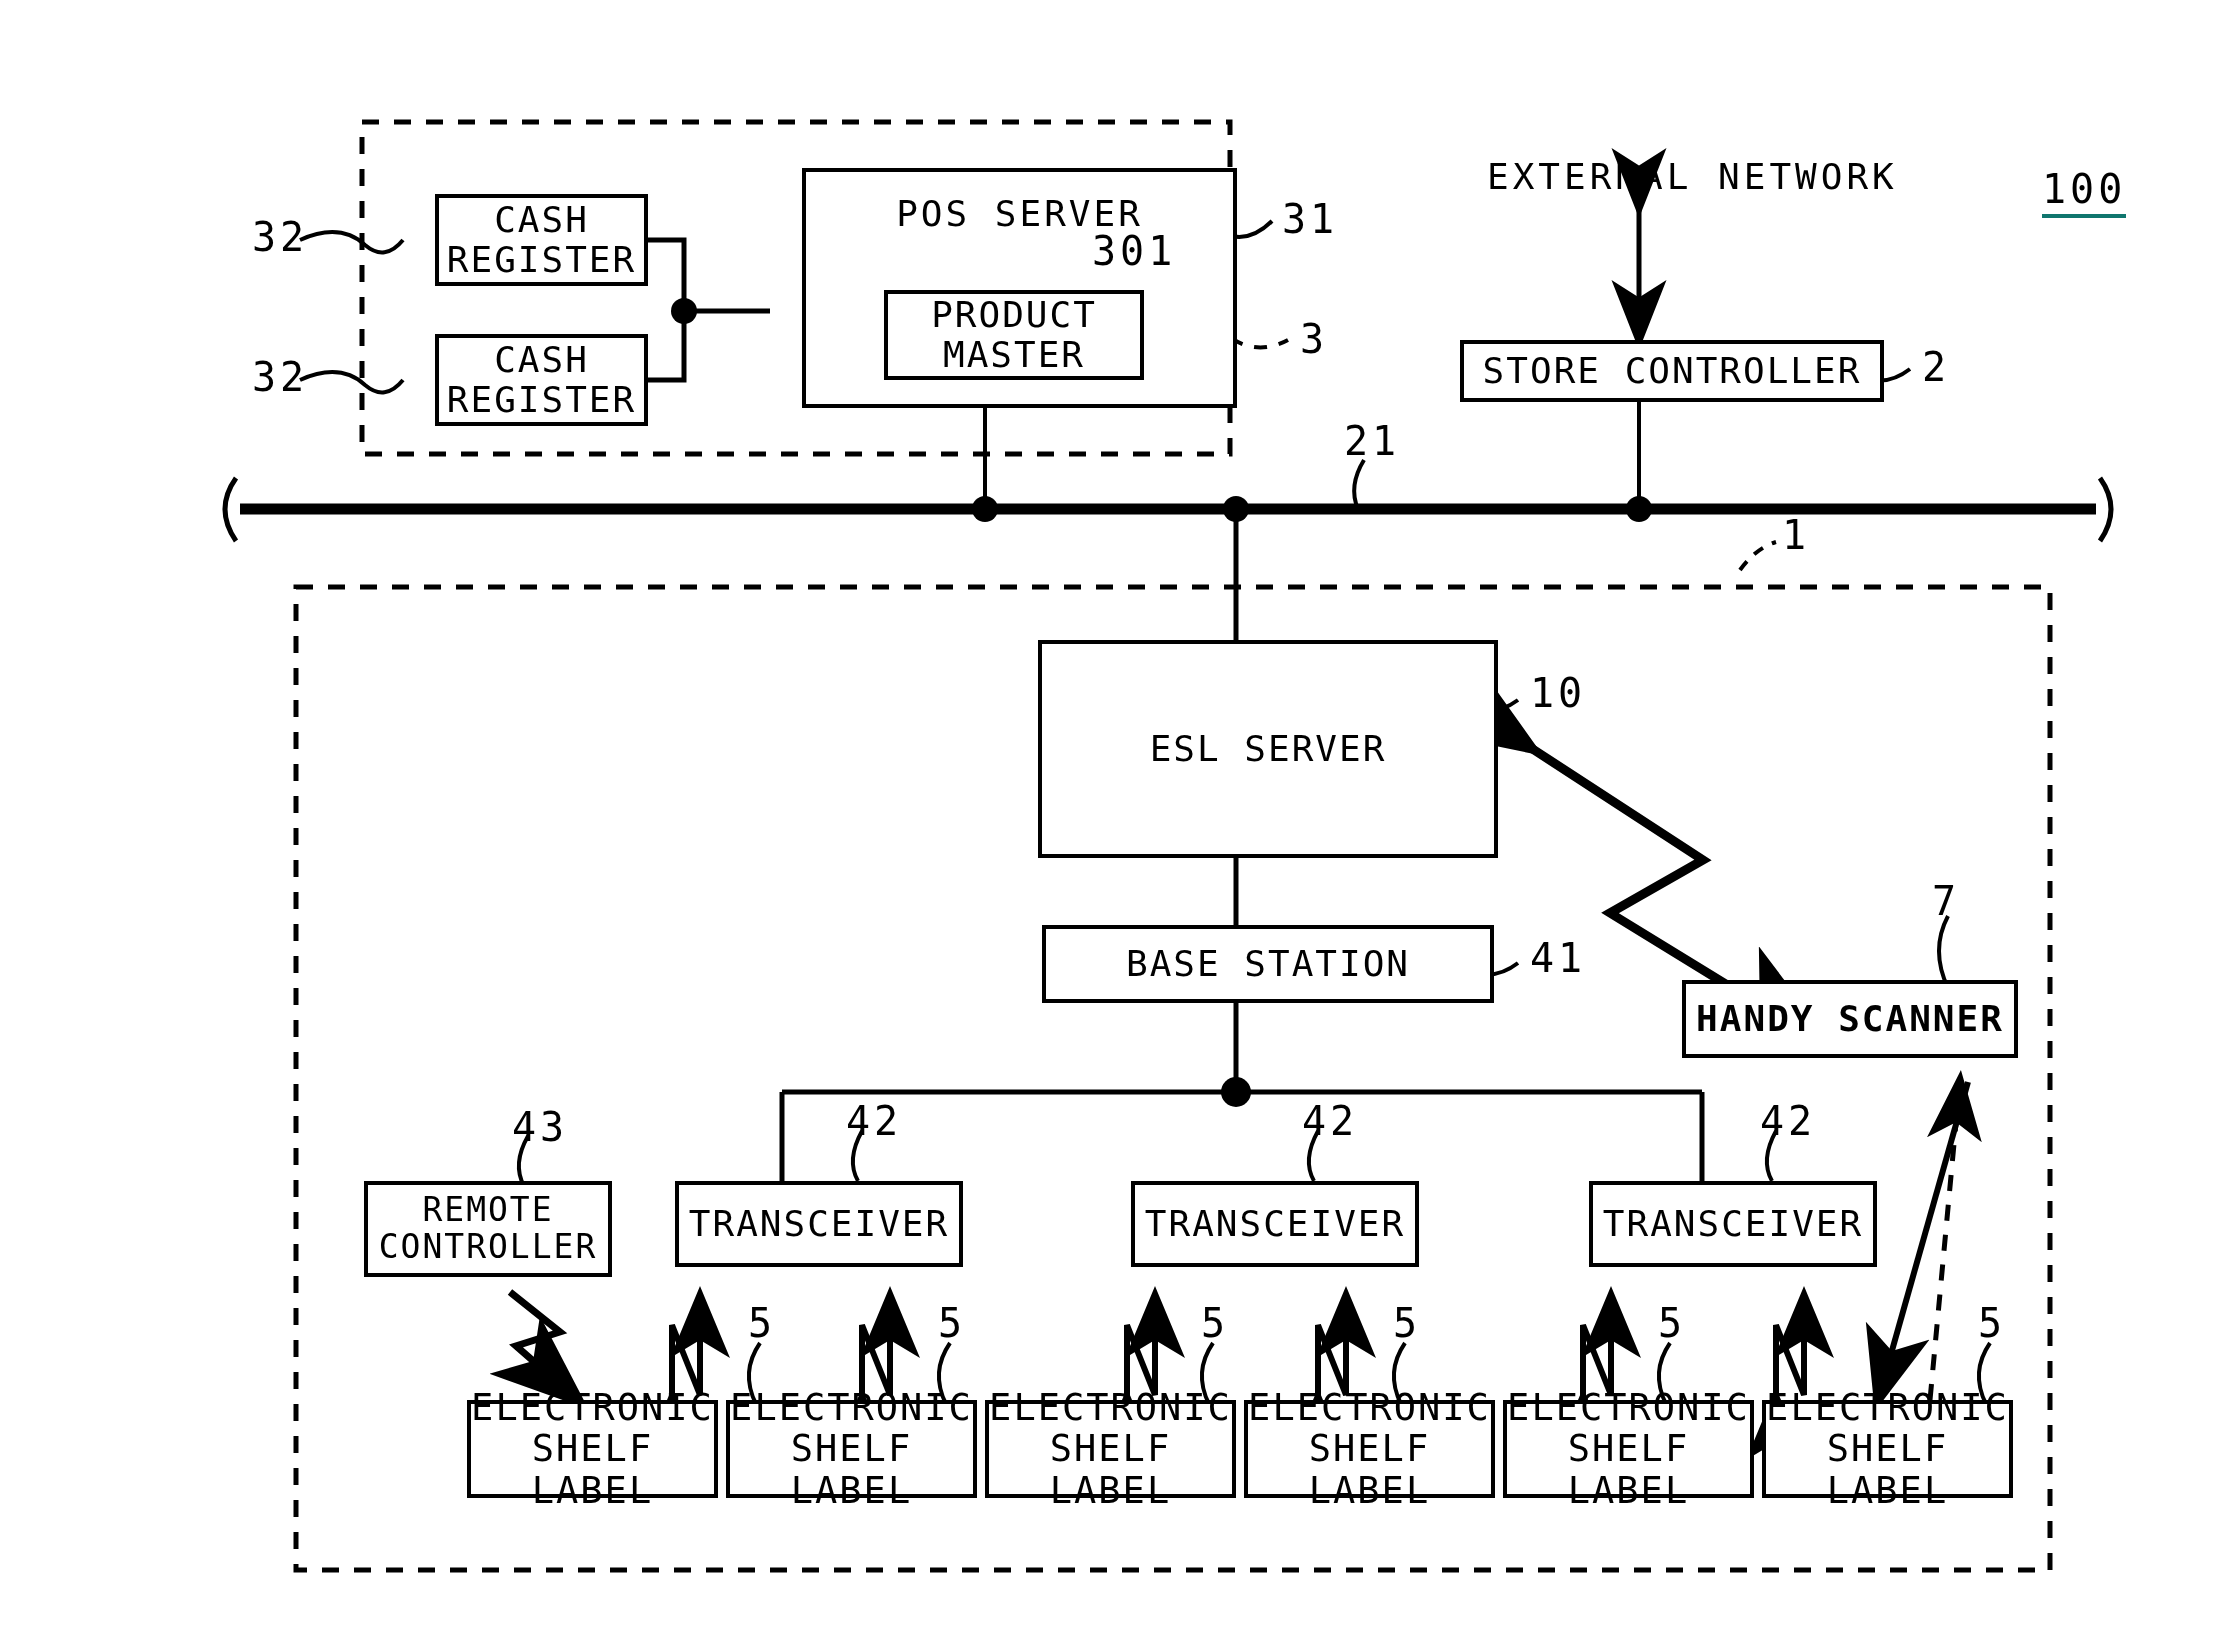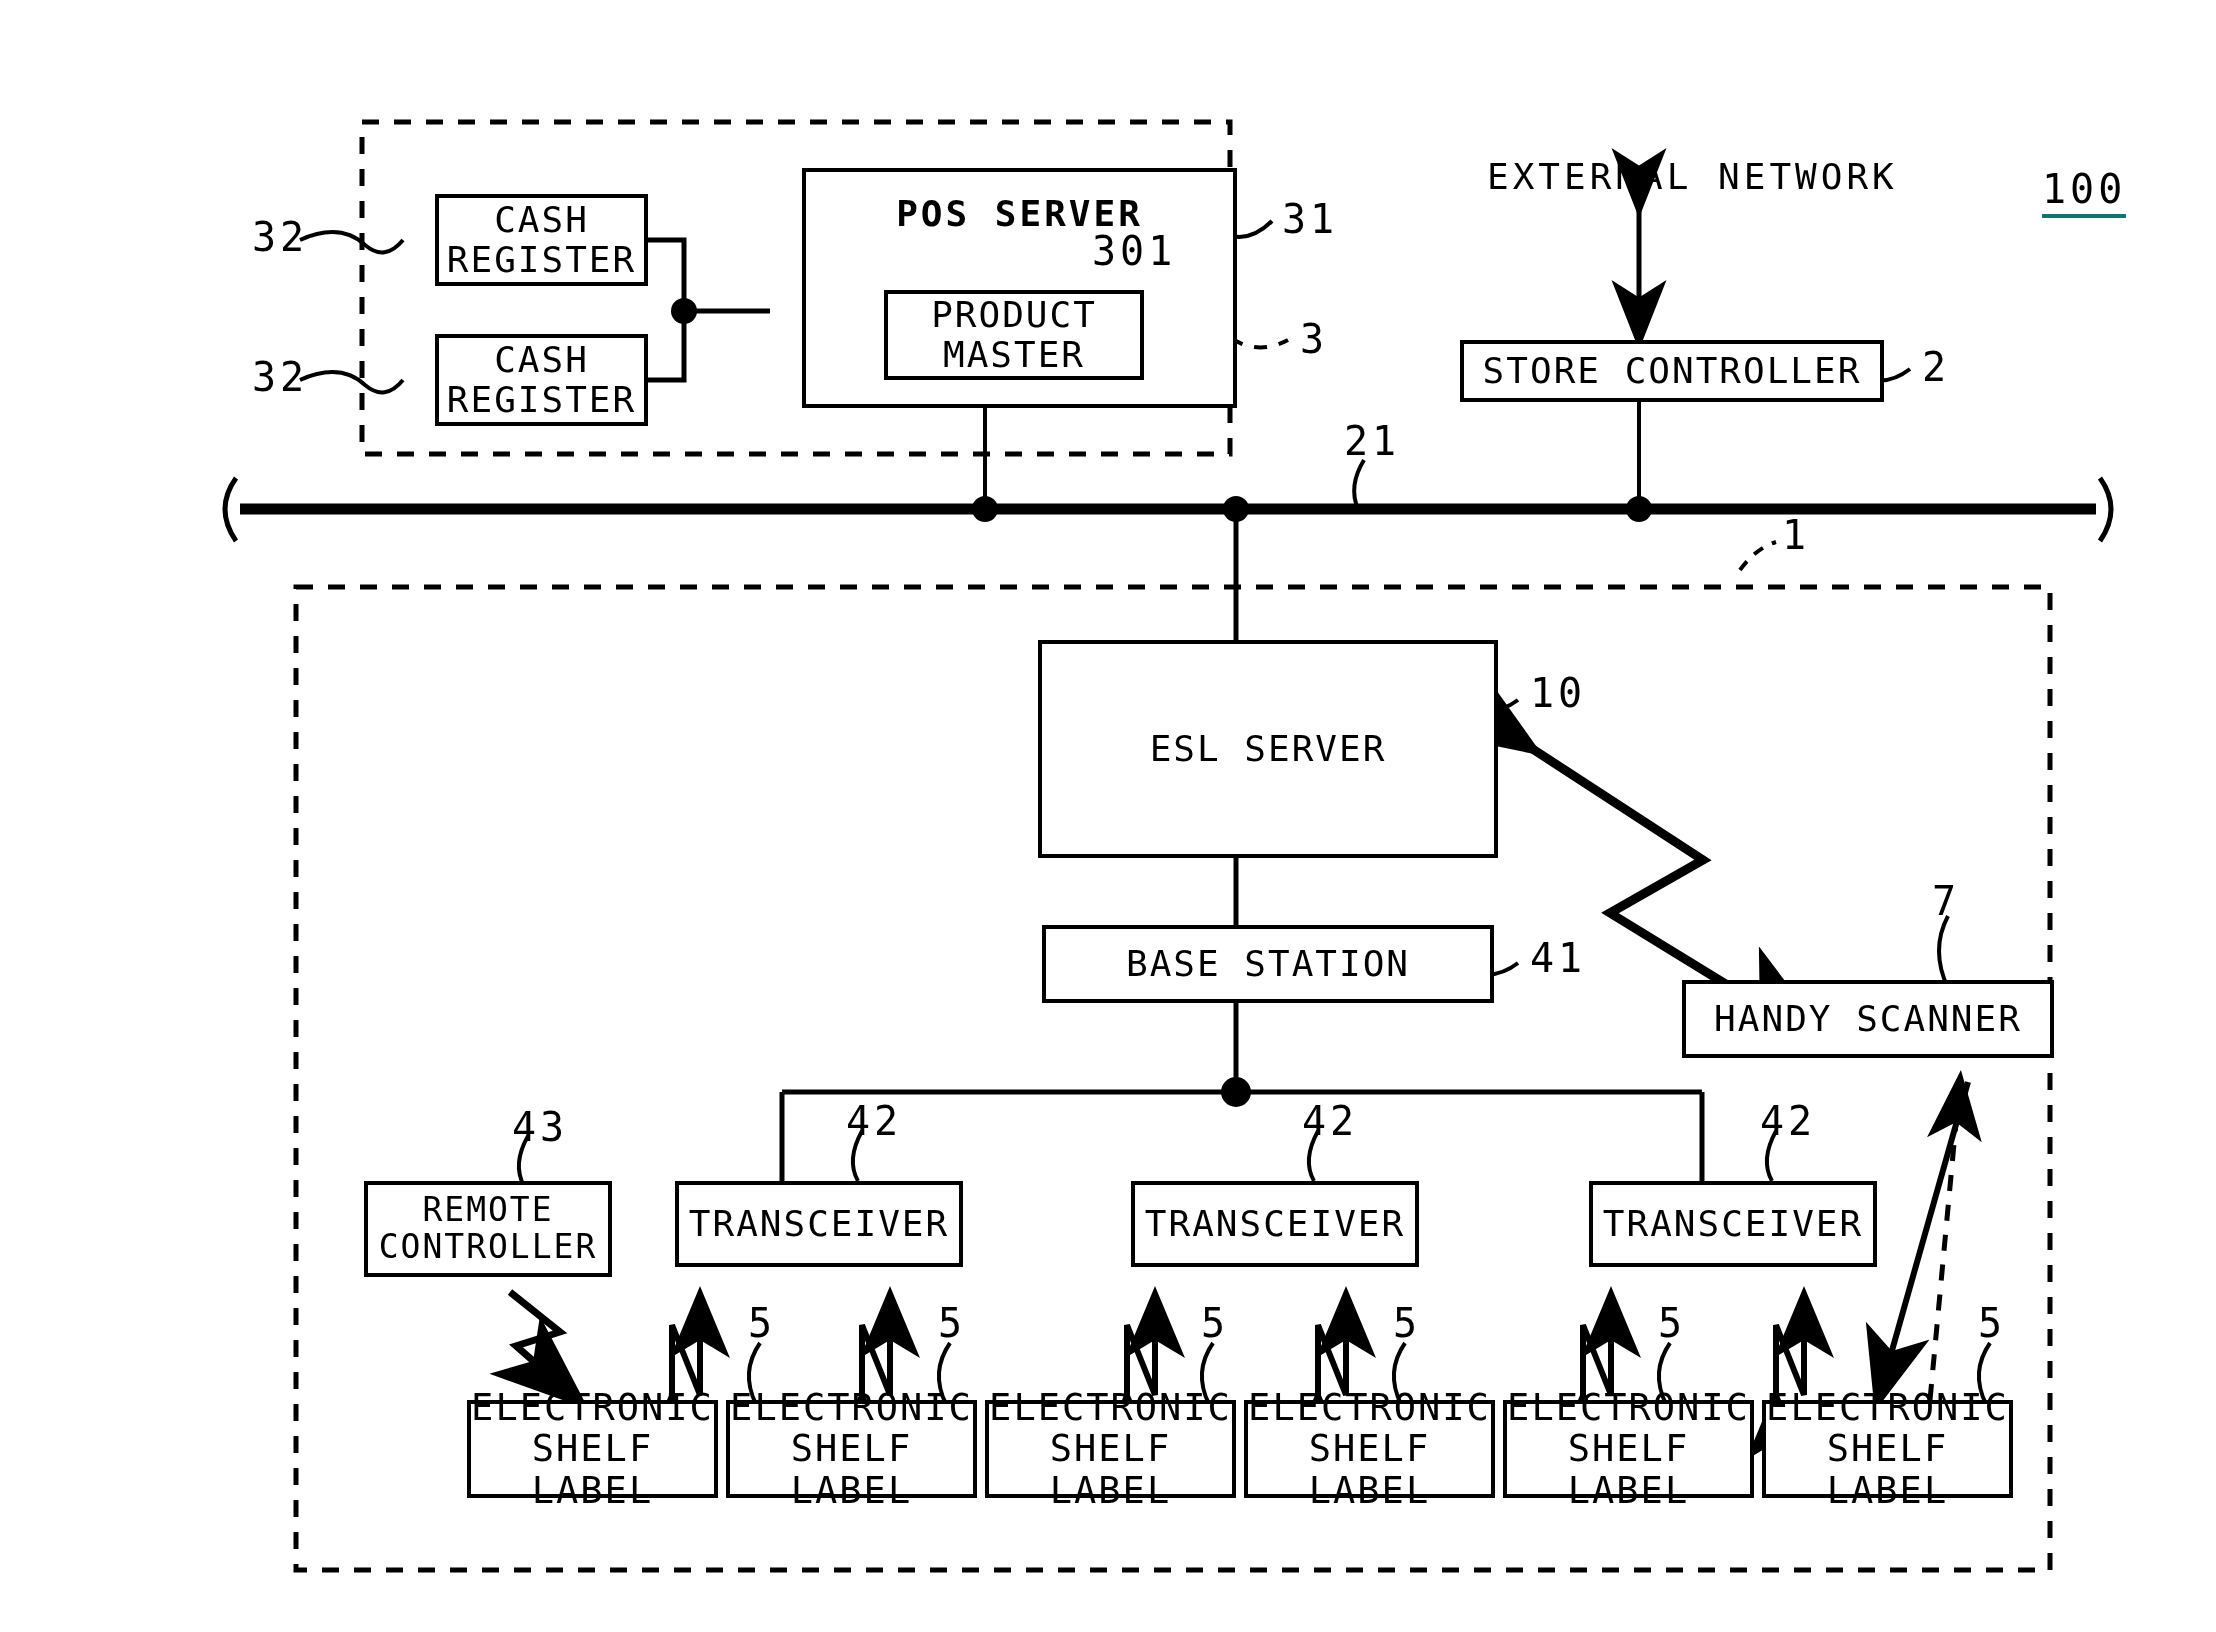--- a/index.html
+++ b/index.html
@@ -169,21 +169,21 @@
 
   <div class="box t-big" style="left:403px; top:334px; width:213px; height:92px;">
     <div>
       <span>CASH</span>
       <span>REGISTER</span>
     </div>
   </div>
 
   <div class="box" style="left:770px; top:168px; width:435px; height:240px;
         align-items:flex-start; justify-content:center;">
-    <span class="t-big" style="margin-top:22px; letter-spacing:3px;font-weight:bold;">POS SERVER</span>
+    <span class="t-big" style="margin-top:22px; letter-spacing:3px;">POS SERVER</span>
   </div>
 
   <div class="box t-big" style="left:852px; top:290px; width:260px; height:90px;">
     <div>
       <span>PRODUCT</span>
       <span>MASTER</span>
     </div>
   </div>
 
   <div class="box t-big" style="left:1428px; top:340px; width:424px; height:62px;">
@@ -191,21 +191,21 @@
   </div>
 
   <div class="box t-big" style="left:1006px; top:640px; width:460px; height:218px;">
     <span>ESL SERVER</span>
   </div>
 
   <div class="box t-big" style="left:1010px; top:925px; width:452px; height:78px;">
     <span>BASE STATION</span>
   </div>
 
-  <div class="box t-big" style="left:1650px; top:980px; width:372px; height:78px;">
+  <div class="box t-big" style="left:1650px; top:980px; width:336px; height:78px;font-weight:bold;">
     <span>HANDY SCANNER</span>
   </div>
 
   <div class="box t-med" style="left:332px; top:1181px; width:248px; height:96px;">
     <div>
       <span>REMOTE</span>
       <span>CONTROLLER</span>
     </div>
   </div>
 

